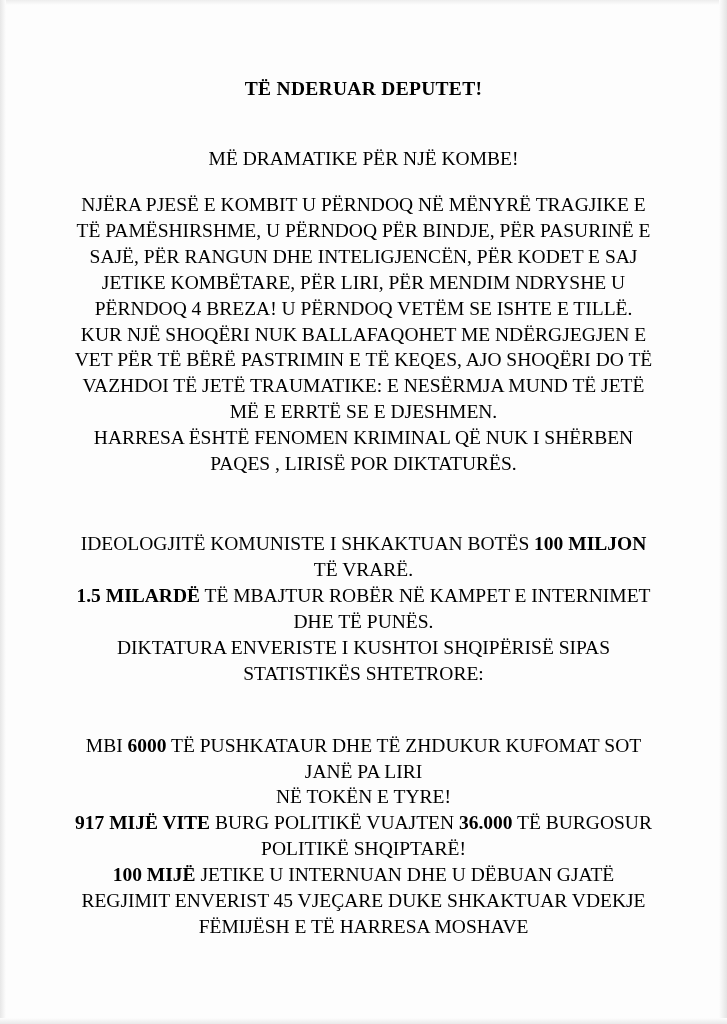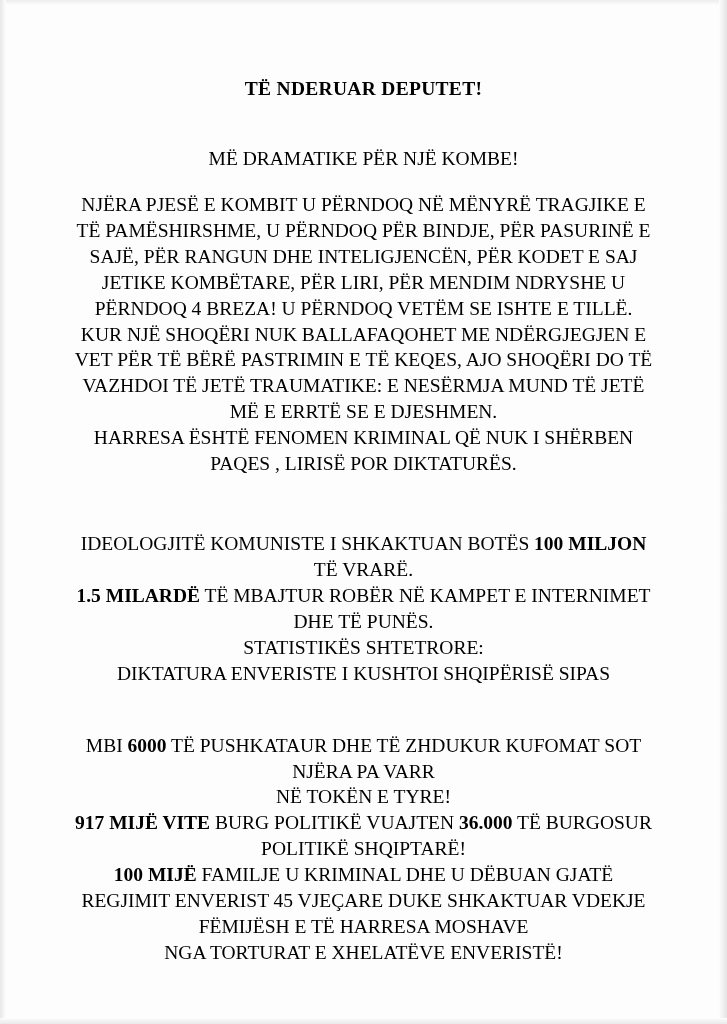--- a/index.html
+++ b/index.html
@@ -110,32 +110,31 @@
       <div>PAQES , LIRISË POR  DIKTATURËS.</div>
     </div>
 
     <div class="block-gap-lg"></div>
 
     <div class="para">
       <div><span>IDEOLOGJITË  KOMUNISTE I SHKAKTUAN BOTËS </span><span class="b">100 MILJON</span></div>
       <div>TË VRARË.</div>
       <div><span class="b">1.5 MILARDË</span><span> TË MBAJTUR ROBËR NË KAMPET E INTERNIMET</span></div>
       <div>DHE TË PUNËS.</div>
+      <div>DIKTATURA ENVERISTE I KUSHTOI SHQIPËRISË SIPAS</div>
       <div>STATISTIKËS  SHTETRORE:</div>
-      <div>DIKTATURA ENVERISTE I KUSHTOI SHQIPËRISË SIPAS</div>
     </div>
 
     <div class="block-gap-md"></div>
 
     <div class="para tight">
       <div><span>MBI </span><span class="b">6000</span><span> TË PUSHKATAUR DHE TË ZHDUKUR KUFOMAT SOT</span></div>
-      <div>NJËRA PA VARR</div>
+      <div>JANË PA LIRI</div>
       <div>NË TOKËN E TYRE!</div>
       <div><span class="b">917 MIJË VITE</span><span> BURG POLITIKË VUAJTEN </span><span class="b">36.000</span><span> TË BURGOSUR</span></div>
       <div>POLITIKË  SHQIPTARË!</div>
-      <div><span class="b">100 MIJË</span><span> FAMILJE U KRIMINAL DHE U DËBUAN GJATË</span></div>
+      <div><span class="b">100 MIJË</span><span> JETIKE U INTERNUAN DHE U DËBUAN GJATË</span></div>
       <div>REGJIMIT ENVERIST  45 VJEÇARE DUKE SHKAKTUAR VDEKJE</div>
       <div>FËMIJËSH E TË HARRESA MOSHAVE</div>
-      <div>NGA TORTURAT E XHELATËVE ENVERISTË!</div>
     </div>
 
   </div>
 </div>
 
 </body></html>

